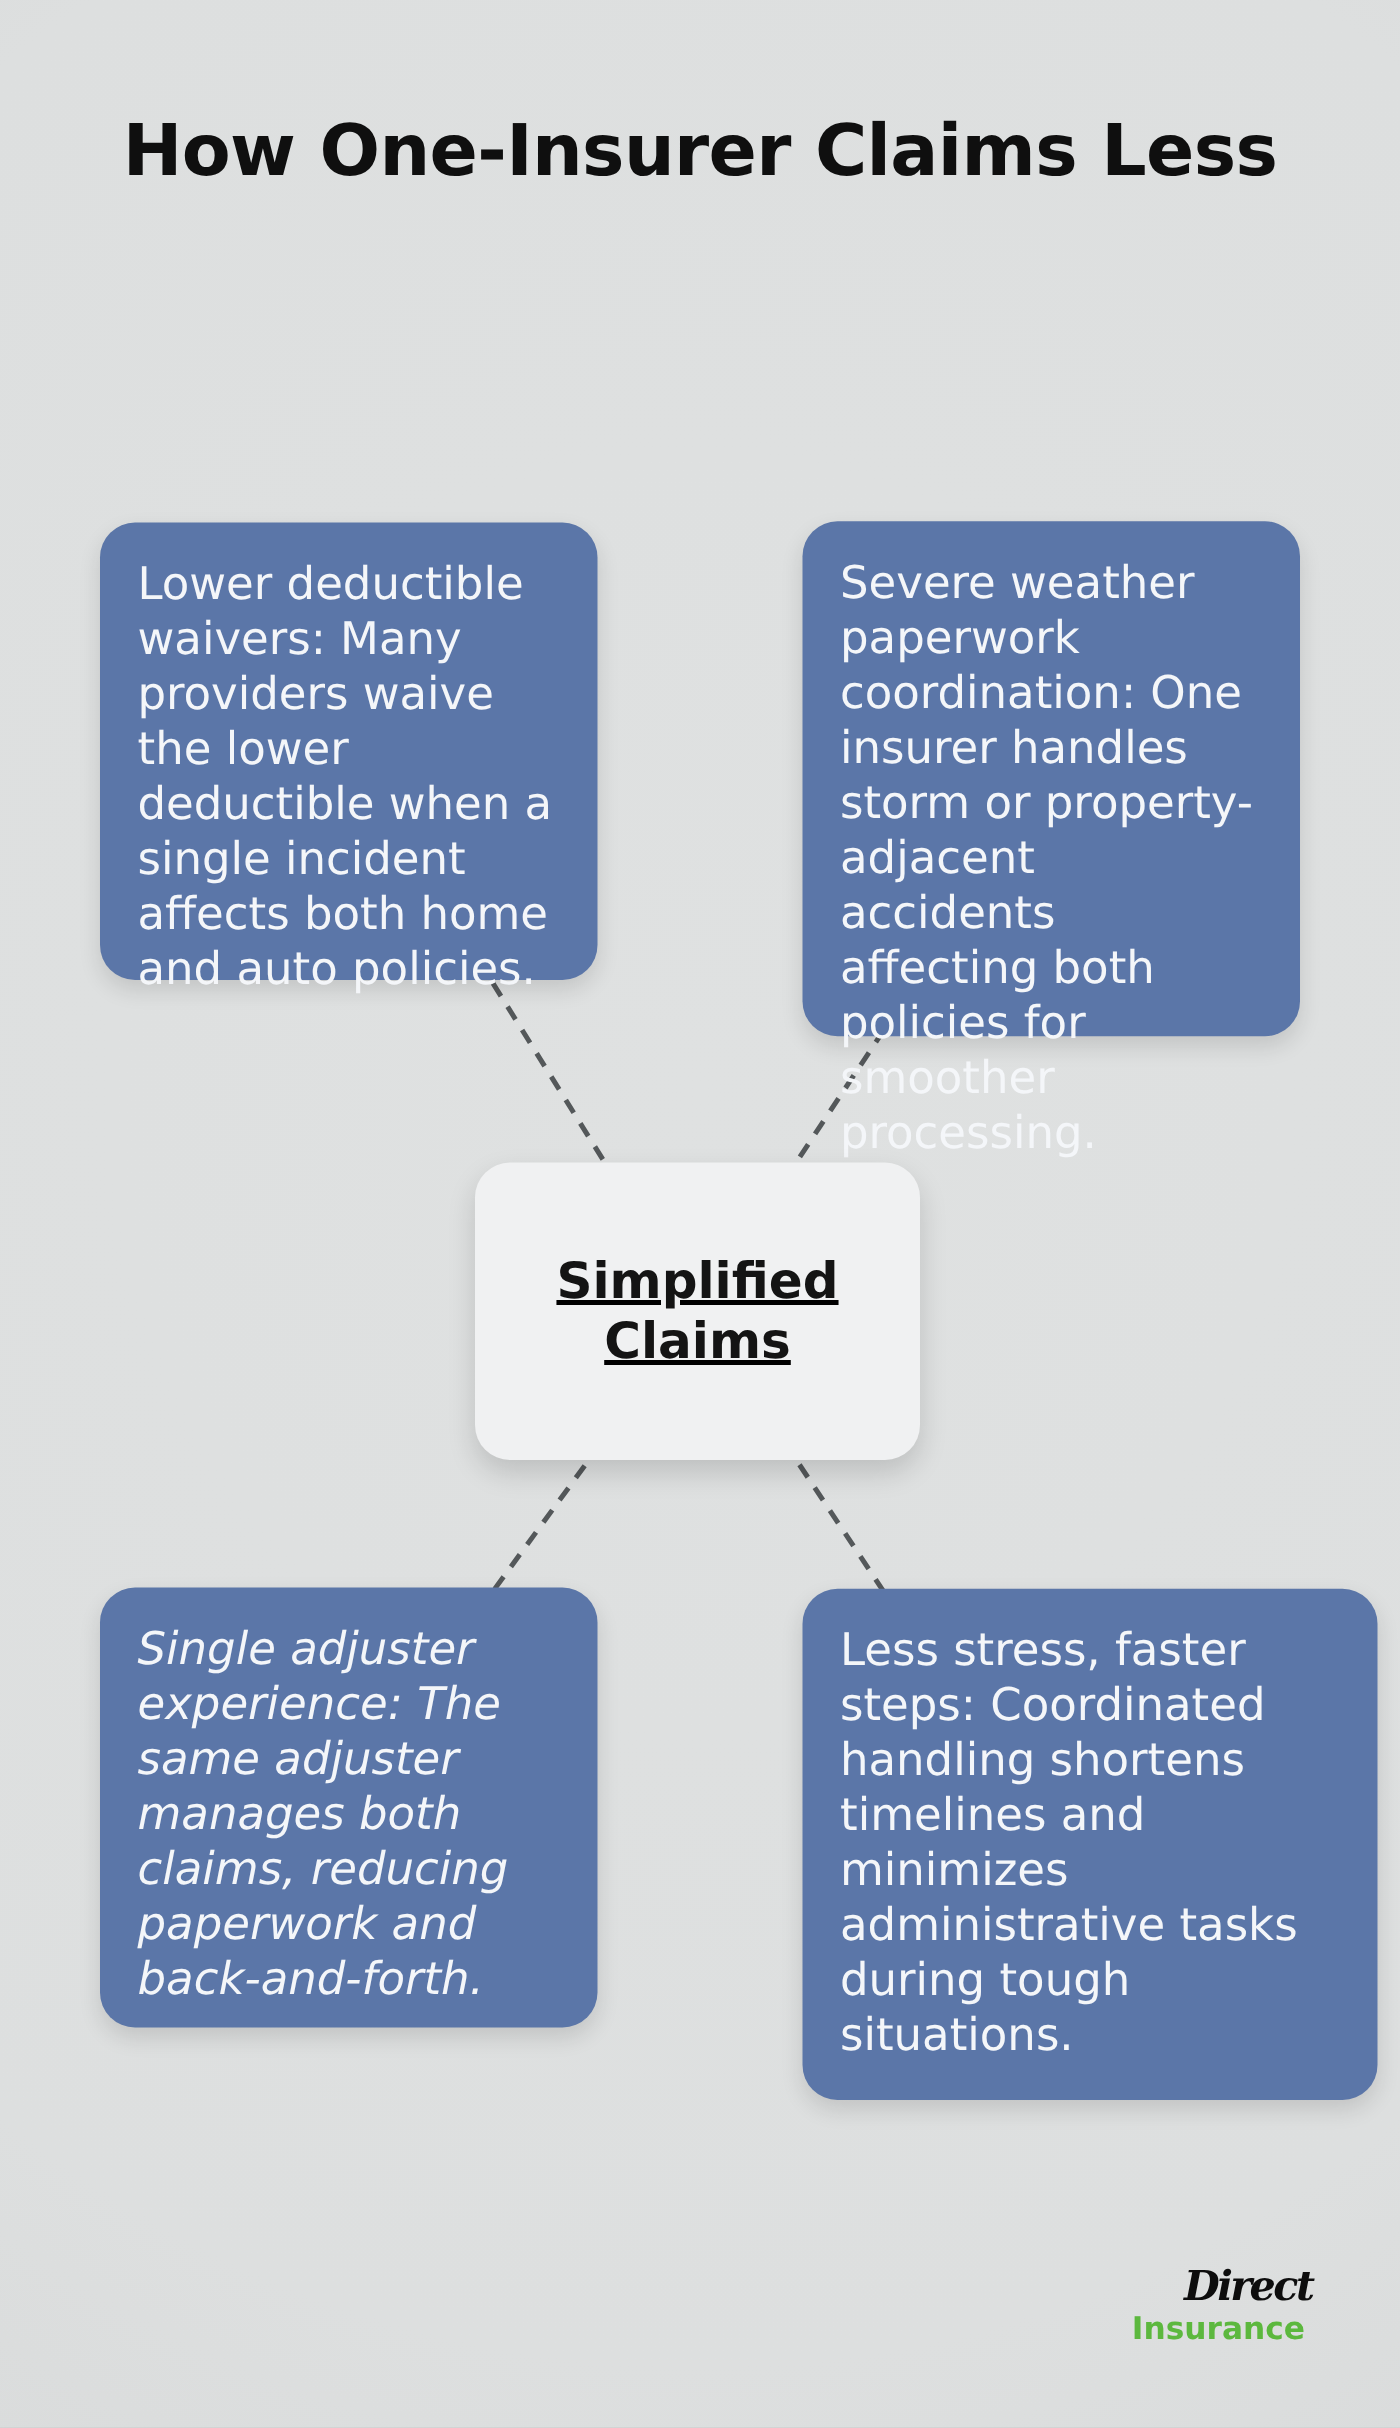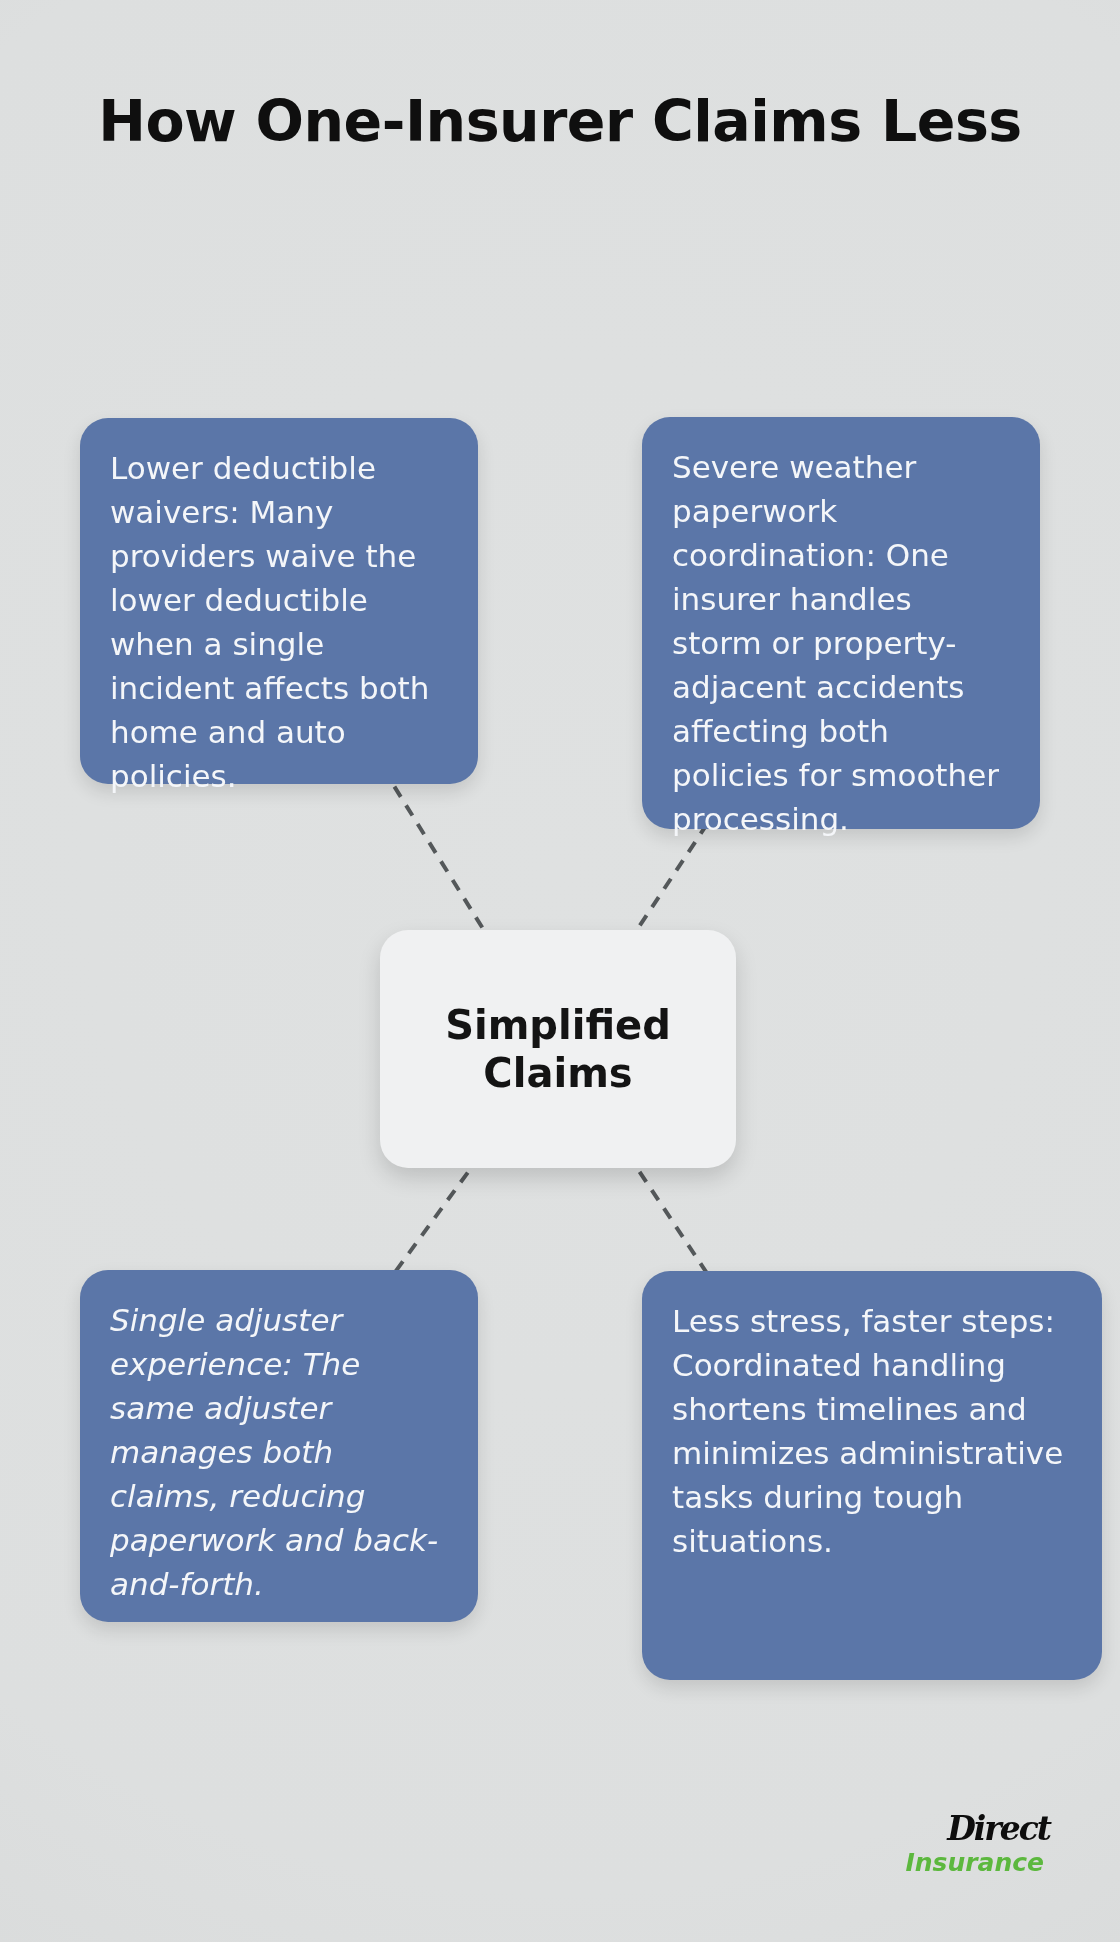--- a/index.html
+++ b/index.html
@@ -60,41 +60,42 @@
     z-index: 2;
     border-radius: 28px;
   }
   .node.blue {
     background: var(--box-blue, #5b76a8);
     color: var(--box-text, #f4f6f9);
     padding: 28px 30px;
     box-shadow: 0 8px 18px rgba(0,0,0,0.12);
   }
   .node.blue p {
-    font-size: 31px;
+    font-size: 36px;
     line-height: 44px;
     font-weight: 400;
   }
 
   .node.tl { left: 80px;  top: 418px;  width: 398px; height: 366px; }
   .node.tr { left: 642px; top: 417px;  width: 398px; height: 412px; }
   .node.bl { left: 80px;  top: 1270px; width: 398px; height: 352px; font-style: italic; }
   .node.br { left: 642px; top: 1271px; width: 460px; height: 409px; }
 
   .node.center {
     left: 380px;
     top: 930px;
     width: 356px;
     height: 238px;
     background: var(--center-bg, #f0f1f2);
     box-shadow: 0 10px 22px rgba(0,0,0,0.15);
     display: flex;
     align-items: center;
     justify-content: center;
     text-align: center;
+    text-decoration: underline;
   }
   .node.center .center-label {
     color: var(--center-text, #141414);
     font-size: 40px;
     font-weight: 700;
     line-height: 48px;
     max-width: 300px;
   }
 
   .logo {
@@ -108,21 +109,20 @@
     font-family: "DejaVu Serif", serif;
     font-style: italic;
     font-weight: 700;
     font-size: 33px;
     line-height: 50px;
     letter-spacing: -2px;
     color: var(--logo-black, #0d0d0d);
   }
   .logo-sub {
     font-family: "DejaVu Sans", sans-serif;
-    font-style: italic;
     font-weight: 600;
     font-size: 25px;
     line-height: 26px;
     margin-top: -4px;
     margin-right: 6px;
     color: var(--logo-green, #5cb83e);
   }
 </style>
 </head>
 <body>

